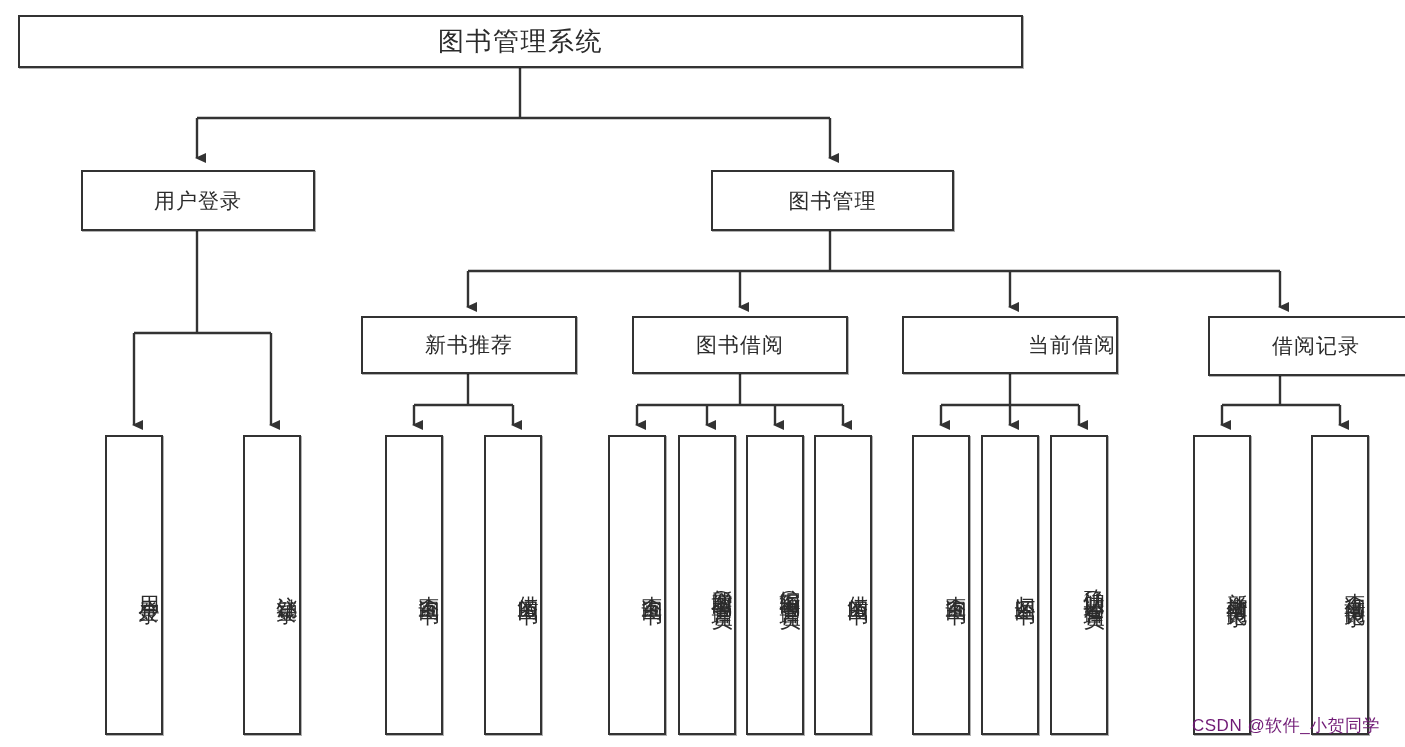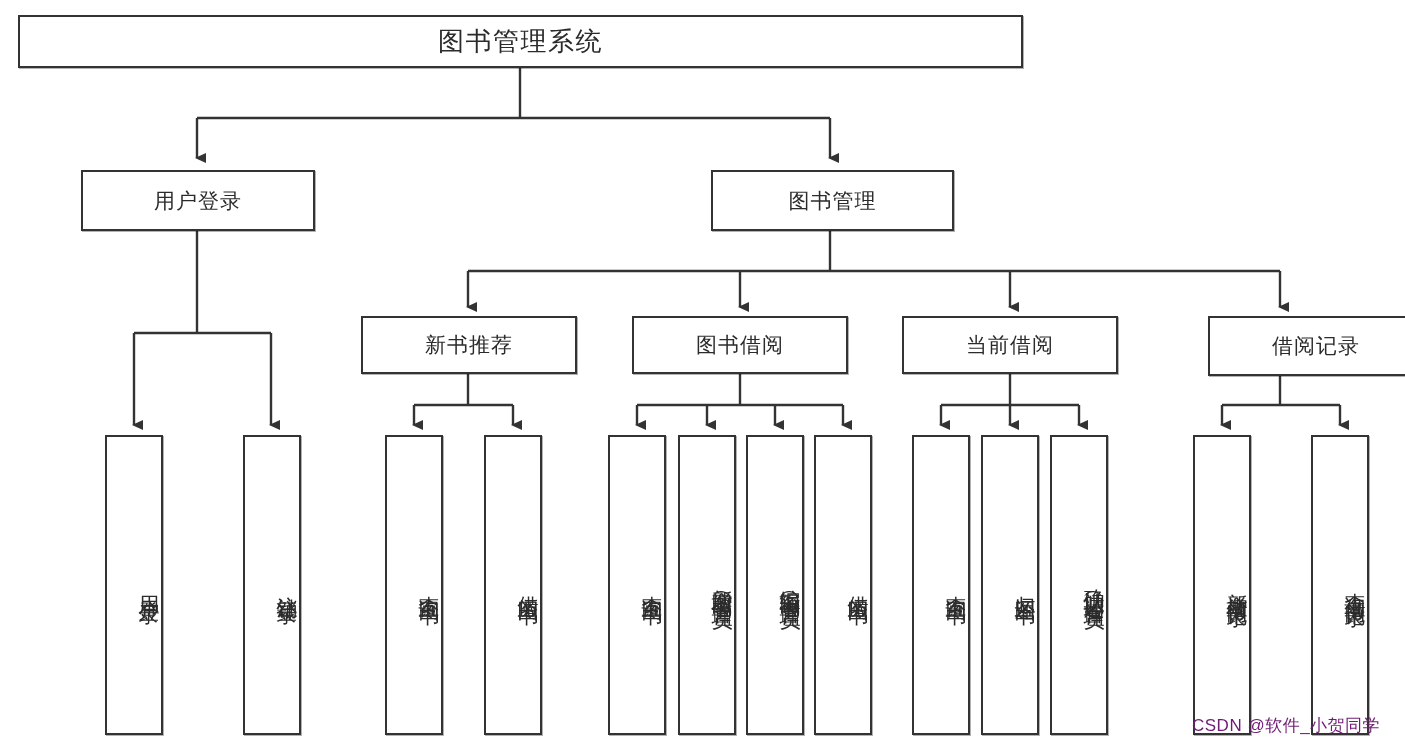--- a/index.html
+++ b/index.html
@@ -155,21 +155,21 @@
   </div>
 
   <div class="node h" style="left:361px; top:316px; width:216px; height:58px;">
     <span>新书推荐</span>
   </div>
 
   <div class="node h" style="left:632px; top:316px; width:216px; height:58px;">
     <span>图书借阅</span>
   </div>
 
-  <div class="node h" style="left:902px; top:316px; width:216px; height:58px;">
+  <div class="node h" style="left:902px; top:316px; width:216px; height:58px;justify-content:flex-end;">
     <span>当前借阅</span>
   </div>
 
   <div class="node h" style="left:1208px; top:316px; width:216px; height:60px;">
     <span>借阅记录</span>
   </div>
 
   <div class="node v" style="left:105px; top:435px; width:58px; height:300px;">
     <span>用户登录</span>
   </div>

